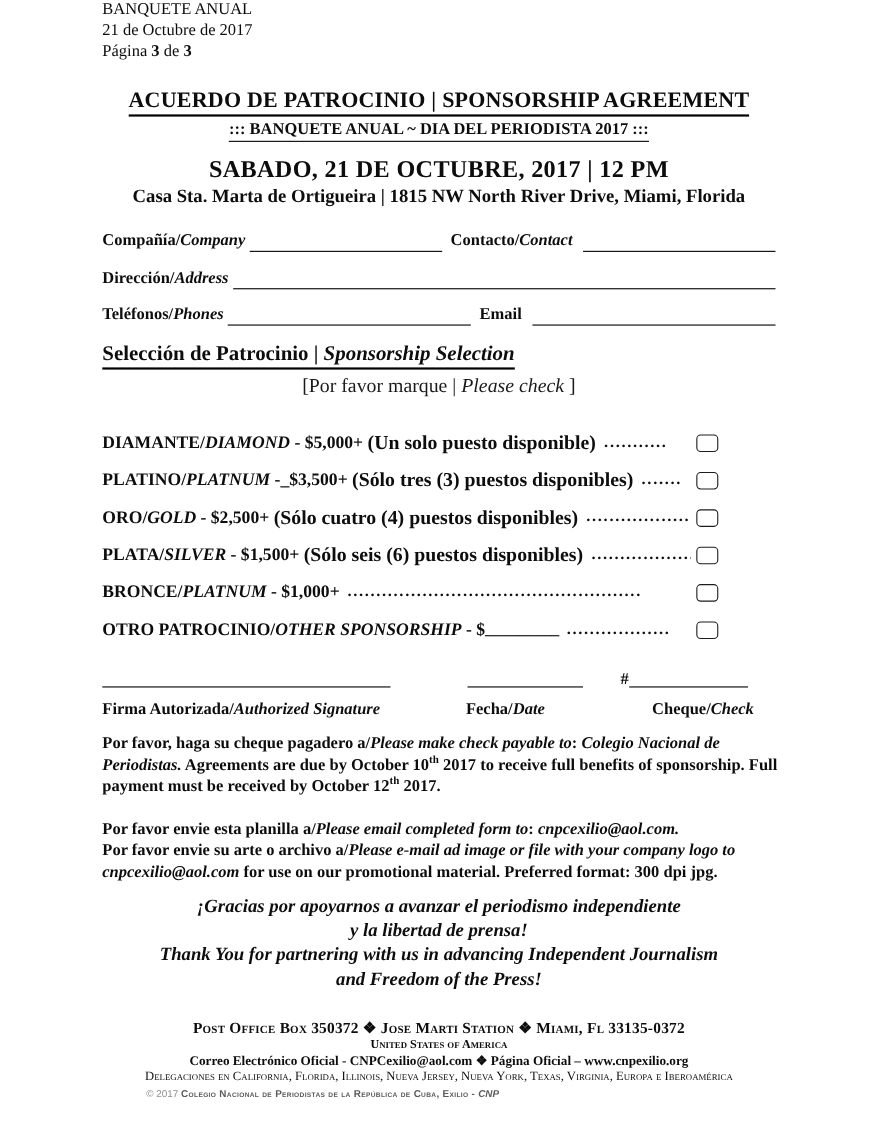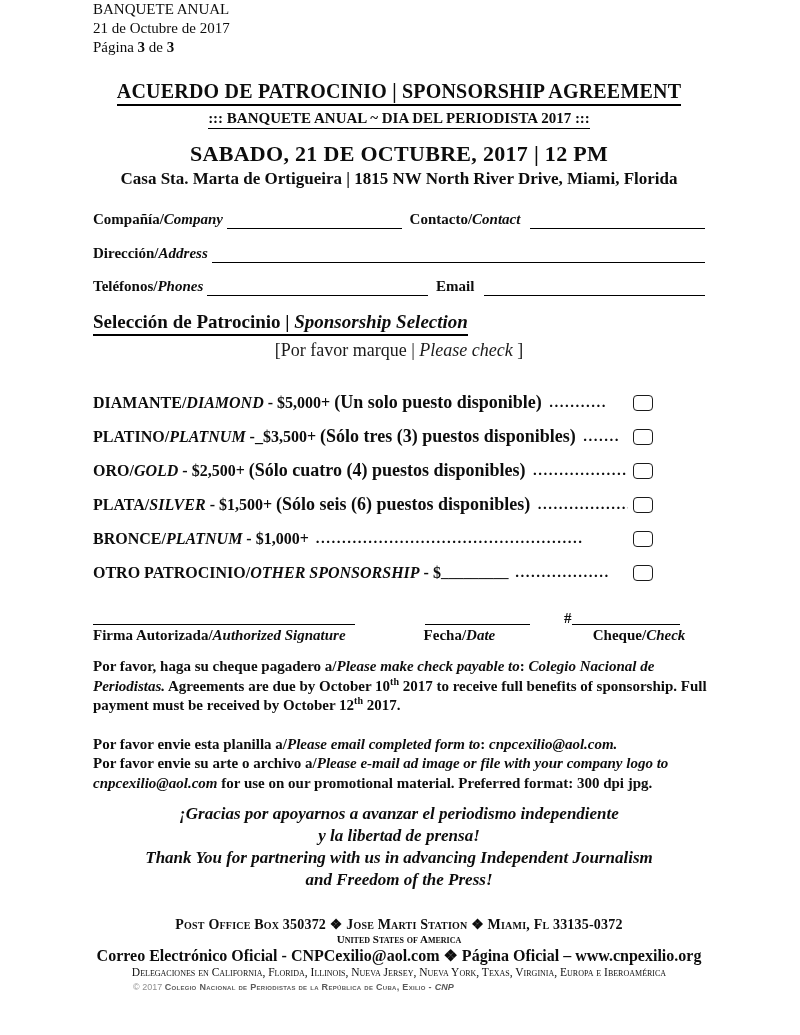--- a/index.html
+++ b/index.html
@@ -48,36 +48,36 @@
   .checkbox { flex:0 0 auto; width:20px; height:16px; border:1.7px solid #1c1c1c; border-radius:4px; background:#fff; }
 
   
   .sig { margin-top:24px; width:612px; }
   .sigline-row { display:flex; align-items:flex-end; height:18px; }
   .sigcol1 { width:262px; border-bottom:1.6px solid #000; height:18px; }
   .sigcol2 { width:105px; border-bottom:1.6px solid #000; height:18px; margin-left:70px; }
   .sigcol3 { display:flex; align-items:flex-end; margin-left:34px; }
   .hash { font-size:15px; font-weight:bold; line-height:14px; }
   .sigcol3 .ln { width:108px; border-bottom:1.6px solid #000; height:18px; }
-  .siglbl-row { display:flex; font-size:15px; font-weight:bold; margin-top:2px;gap:44px; }
+  .siglbl-row { display:flex; font-size:15px; font-weight:bold; margin-top:12px;gap:44px; }
   .siglbl1 { width:332px; } .siglbl2 { width:145px; } .siglbl3 { width:130px; }
 
   
   .para { margin-top:13px; width:614px; font-size:15px; line-height:19.5px; font-weight:bold; }
   .para.p2 { margin-top:19px; }
   sup { font-size:10px; vertical-align:super; line-height:0; }
 
   
   .thanks { margin-top:10px; text-align:center; font-size:17px; line-height:22px; font-weight:bold; font-style:italic; }
 
   
   .footer { margin-top:25px; text-align:center; width:612px; }
   .f1 { font-size:14px; font-weight:bold; font-variant:small-caps; letter-spacing:.2px; }
   .f2 { font-size:11px; font-weight:bold; font-variant:small-caps; }
-  .f3 { font-size:16px; font-weight:600; margin-top:1px; }
+  .f3 { font-size:12px; font-weight:600; margin-top:1px; }
   .f4 { font-size:11.5px; font-variant:small-caps; margin-top:1px; }
 
   
   .copy { margin-top:4px; margin-left:-8px; font-family:"Liberation Sans","DejaVu Sans",sans-serif; font-size:9px;padding-left:48px; }
   .copy .yr { color:#8f8f8f; }
   .copy .org { color:#5a5a5a; font-weight:bold; font-variant:small-caps; letter-spacing:.3px; }
   .copy .cnp { color:#5a5a5a; font-weight:bold; font-style:italic; }
 </style>
 </head>
 <body>

